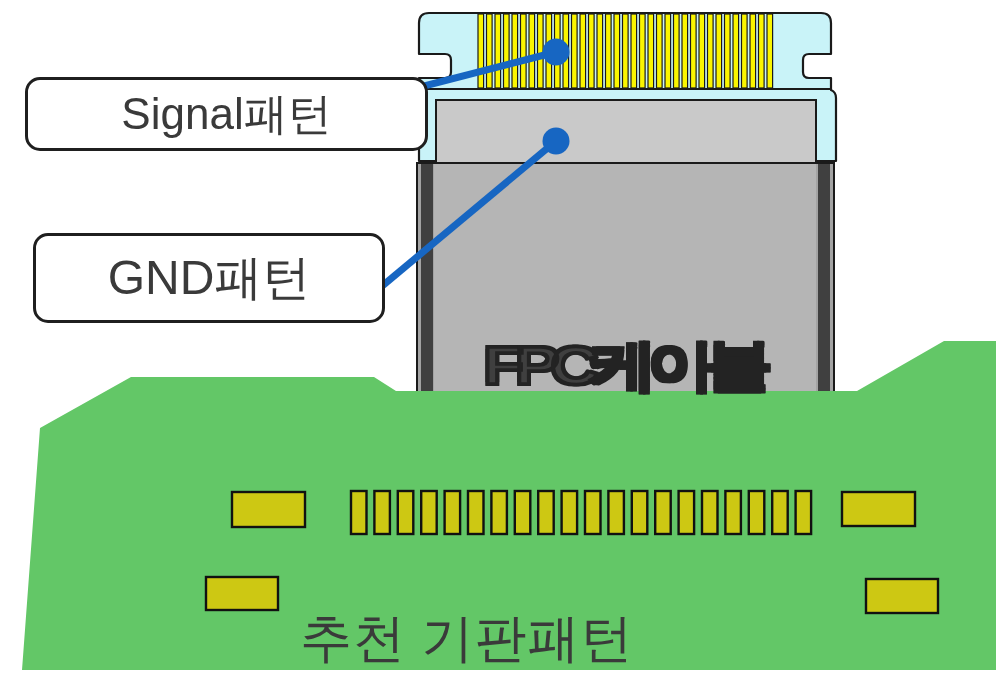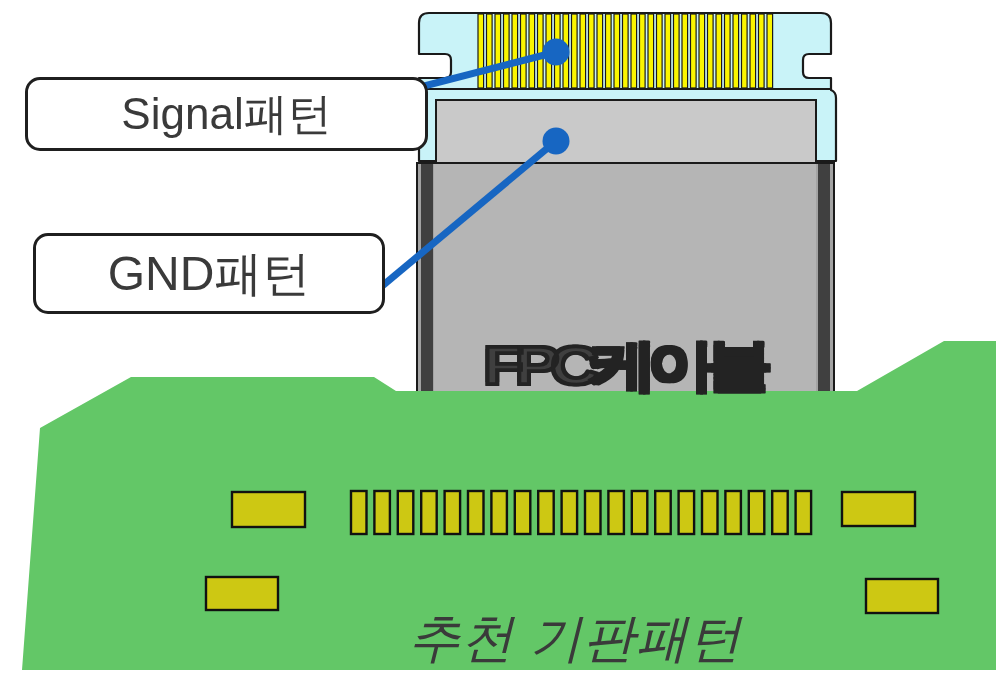--- a/index.html
+++ b/index.html
@@ -9,24 +9,24 @@
   }
   #stage svg{position:absolute;left:0;top:0;}
   .finger{fill:var(--finger-yellow);stroke:var(--outline-black);stroke-width:1.2;}
   .pad{fill:var(--pad-yellow);stroke:#111111;stroke-width:2.4;}
   .callout-box{
     position:absolute;background:#ffffff;border:3px solid #1f1f1f;border-radius:15px;
     display:flex;align-items:center;justify-content:center;
     color:var(--text-dark);z-index:3;box-sizing:border-box;
   }
   #signal-box{left:25px;top:77px;width:403px;height:74px;font-size:44px;}
-  #gnd-box{left:33px;top:233px;width:352px;height:81px;font-size:48px;}
+  #gnd-box{left:33px;top:233px;width:352px;height:90px;font-size:48px;}
   #board-label{
-    position:absolute;left:300px;top:604px;width:550px;text-align:center;
-    font-size:52px;color:var(--text-dark);z-index:2;letter-spacing:1px;font-style:italic;
+    position:absolute;left:300px;top:604px;width:550px;
+    font-size:52px;color:var(--text-dark);z-index:2;letter-spacing:1px;
   }
   #cable-label{
     position:absolute;left:478px;top:338px;width:290px;text-align:center;
     font-size:66px;font-weight:900;color:#3f3f3f;z-index:2;
     letter-spacing:-0.14em;line-height:1.0;
     transform:scaleY(0.82) scaleX(1.02);transform-origin:center top;
     -webkit-text-stroke:4px #232323;
     text-shadow:2px 2px 0 #232323,-2px 2px 0 #232323,2px -2px 0 #232323,-2px -2px 0 #232323;
     white-space:nowrap;
   }

